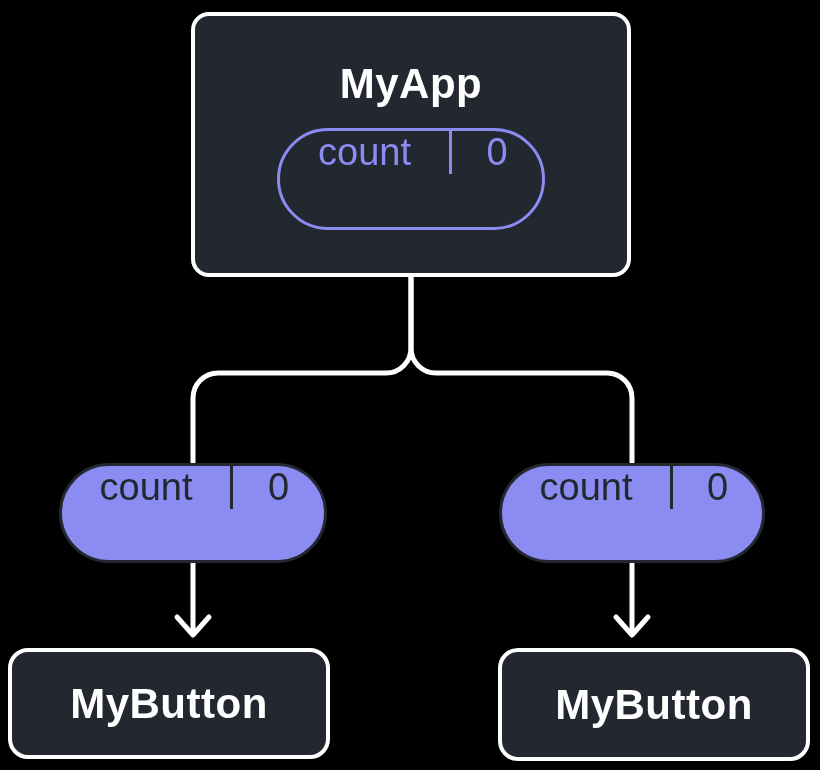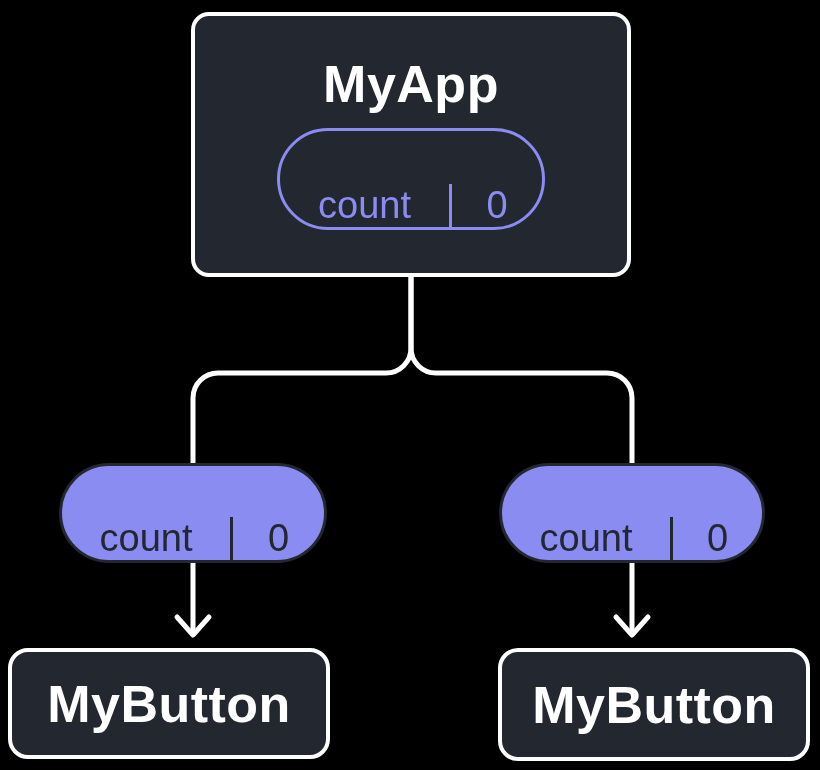--- a/index.html
+++ b/index.html
@@ -36,26 +36,26 @@
     border:4px solid var(--node-border);
   }
   .app-node{
     left:191px;top:12px;width:440px;height:265px;
     border-radius:18px;
     display:flex;flex-direction:column;align-items:center;
     padding-top:44px;
   }
   .node-title{
     color:#ffffff;
-    font-size:52px;line-height:48px;font-weight:bold;
+    font-size:42px;line-height:48px;font-weight:bold;
     letter-spacing:0.5px;
     text-align:center;
   }
   .pill{
-    display:flex;align-items:flex-end;
+    display:flex;align-items:flex-start;
     border-radius:51px;
     overflow:hidden;
   }
   .pill-name,.pill-value{
     display:flex;align-items:center;justify-content:center;
     font-size:38px;
   }
   .pill-outline{
     margin-top:20px;
     width:268px;height:102px;

